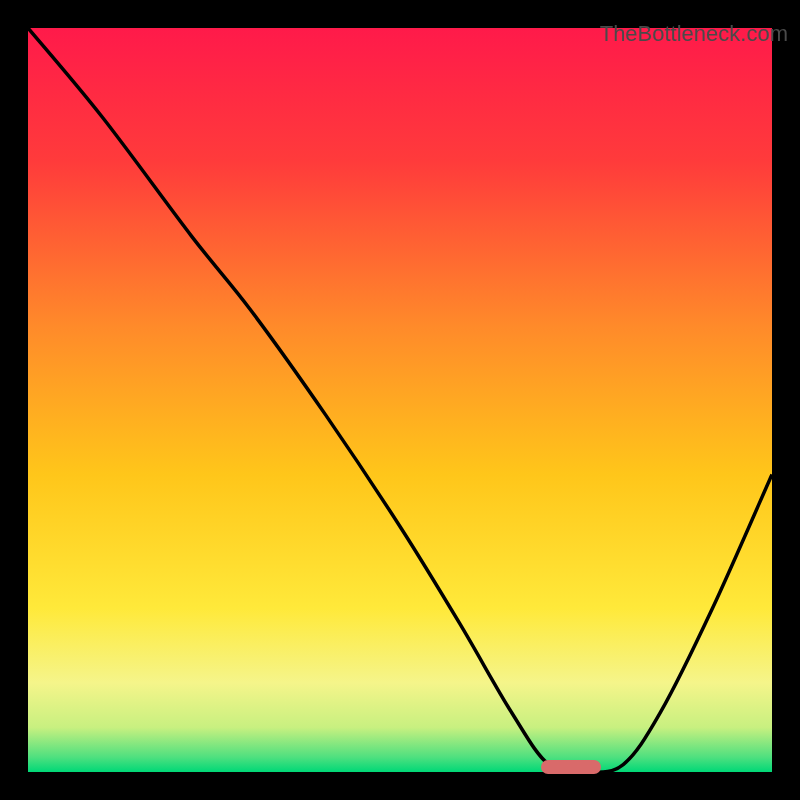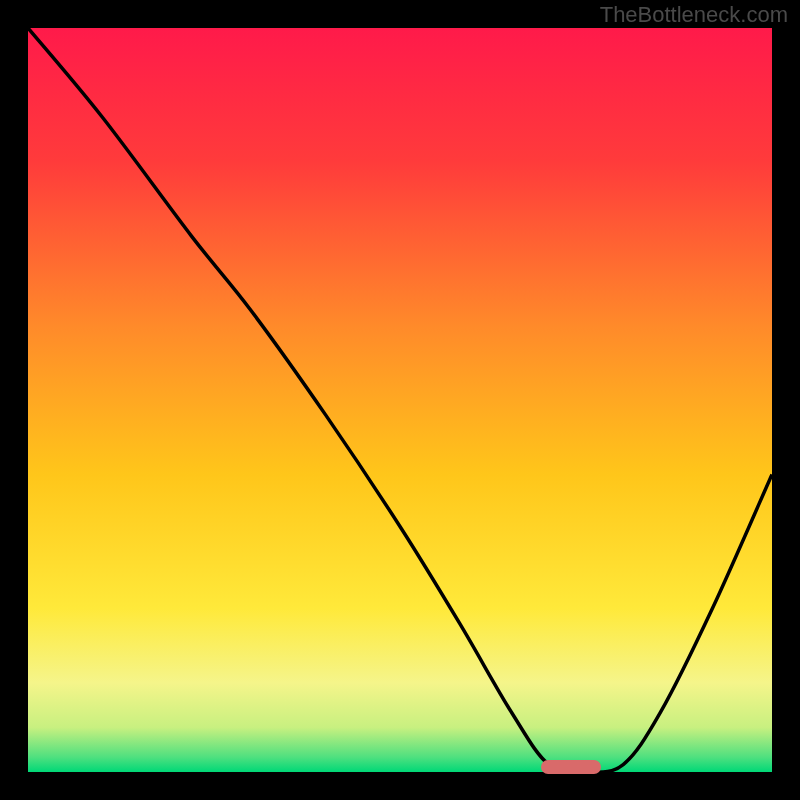--- a/index.html
+++ b/index.html
@@ -11,21 +11,21 @@
     font-family: Arial, sans-serif;
     overflow: hidden;
   }
   .container {
     position: relative;
     width: 800px;
     height: 800px;
   }
   .watermark {
     position: absolute;
-    top: 2px;
+    top: 21px;
     right: 12px;
     color: #4a4a4a;
     font-size: 22px;
     font-weight: 500;
     z-index: 10;
   }
   .plot-frame {
     position: absolute;
     top: 28px;
     left: 28px;

